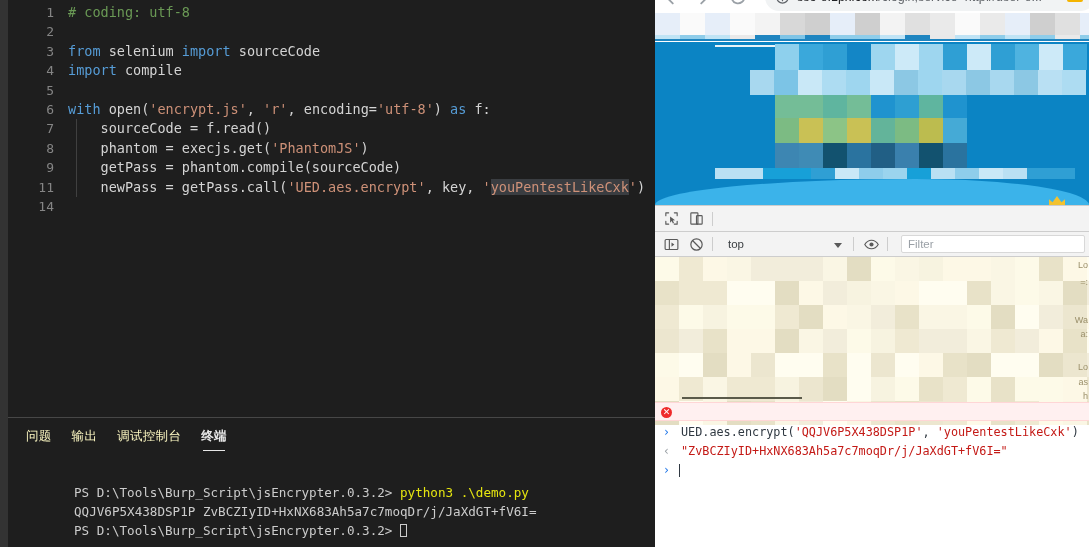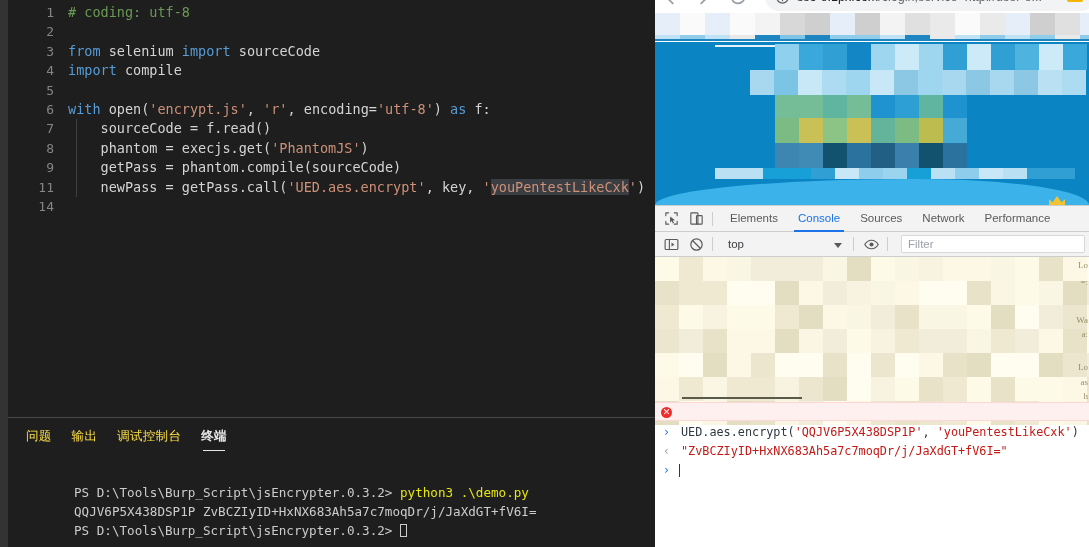--- a/index.html
+++ b/index.html
@@ -30,21 +30,21 @@
   .pn  { color:#d4d4d4; }  
   .sel { background:#3a3d41; }
 
   
   #panel-divider { position:absolute; left:8px; top:417px; width:647px; height:1px;
     background:#474747; }
   #panel { position:absolute; left:8px; top:418px; width:647px; height:129px;
     background:#1e1e1e; }
   #panel-tabs { position:absolute; left:0; top:10px; height:26px; display:flex;
     align-items:flex-start; padding-left:18px; gap:20px; }
-  .ptab { font-size:12.5px; color:#fde047; position:relative; padding-bottom:6px;
+  .ptab { font-size:12.5px; color:#fef9c3; position:relative; padding-bottom:6px;
     letter-spacing:.3px; cursor:default; }
   .ptab.active { color:#e7e7e7; font-weight:bold; }
   .ptab.active::after { content:""; position:absolute; left:2px; right:2px;
     bottom:0; height:1.5px; background:#e7e7e7; }
   #term-body { position:absolute; left:18px; top:46px; right:8px;
     font-family:"DejaVu Sans Mono","Liberation Mono",monospace;
     font-size:12.6px; line-height:19px; color:#cccccc; white-space:pre;margin-left:48px; }
   .t-cmd { color:#e5e510; }
   .t-cursor { display:inline-block; width:7px; height:13px;
     border:1px solid #cccccc; vertical-align:-2px; }
@@ -107,21 +107,21 @@
   #filter-input { flex:1; height:18px; margin:0 4px 0 6px; background:#ffffff;
     border:1px solid #d8d8d8; border-radius:2px; font-size:11.5px; color:#9aa0a6;
     line-height:17px; padding-left:6px; }
 
   
   #console-body { position:relative; height:290px; background:#ffffff;
     overflow:hidden; font-family:"DejaVu Sans Mono","Liberation Mono",monospace; }
   #console-mosaic { position:absolute; left:0; top:0; width:434px; height:145px; }
   #console-mosaic .mcell { position:absolute; }
   .edge-frag { position:absolute; right:1px; font-size:9px; color:#9a8f6a;
-    font-family:Liberation Serif, serif;text-align:right; }
+    font-family:Liberation Sans, sans-serif;text-align:right; }
   #mosaic-underline { position:absolute; left:27px; top:140px; width:120px;
     height:2px; background:#5a5a4a; }
 
   .con-row { position:relative; height:19px; line-height:19px; font-size:11.8px;
     white-space:nowrap; padding-left:10px; }
   #err-row { position:absolute; left:0; top:145px; width:434px; height:19px;
     background:#fff0f0; border-top:1px solid #ffd6d6; border-bottom:1px solid #ffd6d6;
     line-height:19px; font-size:11.8px; color:#ef2b2b; padding-left:22px;
     font-family:"DejaVu Sans Mono","Liberation Mono",monospace; white-space:nowrap; }
   #err-badge { position:absolute; left:6px; top:4px; width:11px; height:11px;
@@ -335,27 +335,20 @@
               <path d="M10 9 L10 18 L12.3 15.6 L14 19 L15.6 18.2 L13.9 14.9 L17 14.6 Z" fill="currentColor"></path>
             </svg>
         </span>
         <span class="dt-ico">
           <svg viewBox="0 0 24 24" width="17" height="17">
               <rect x="4" y="4" width="10" height="16" rx="1" fill="none" stroke="currentColor" stroke-width="1.6"></rect>
               <rect x="12" y="8" width="8" height="12" rx="1" fill="none" stroke="currentColor" stroke-width="1.6"></rect>
             </svg>
         </span>
         <span class="dt-sep"></span>
-        <span id="dt-tabs-host" style="display:flex;align-items:center">
-            <div class="dt-tab">Elements</div>
-            <div class="dt-tab active">Console</div>
-            <div class="dt-tab">Sources</div>
-            <div class="dt-tab">Network</div>
-            <div class="dt-tab">Performance</div>
-          </span>
       </div>
 
       <div id="dt-filterbar">
         <span class="dt-ico">
           <svg viewBox="0 0 24 24" width="17" height="17">
               <rect x="3" y="5" width="18" height="14" rx="1.5" fill="none" stroke="currentColor" stroke-width="1.6"></rect>
               <path d="M9 5v14" stroke="currentColor" stroke-width="1.6"></path>
               <path d="M12 9 L16 12 L12 15 Z" fill="currentColor"></path>
             </svg>
         </span>

